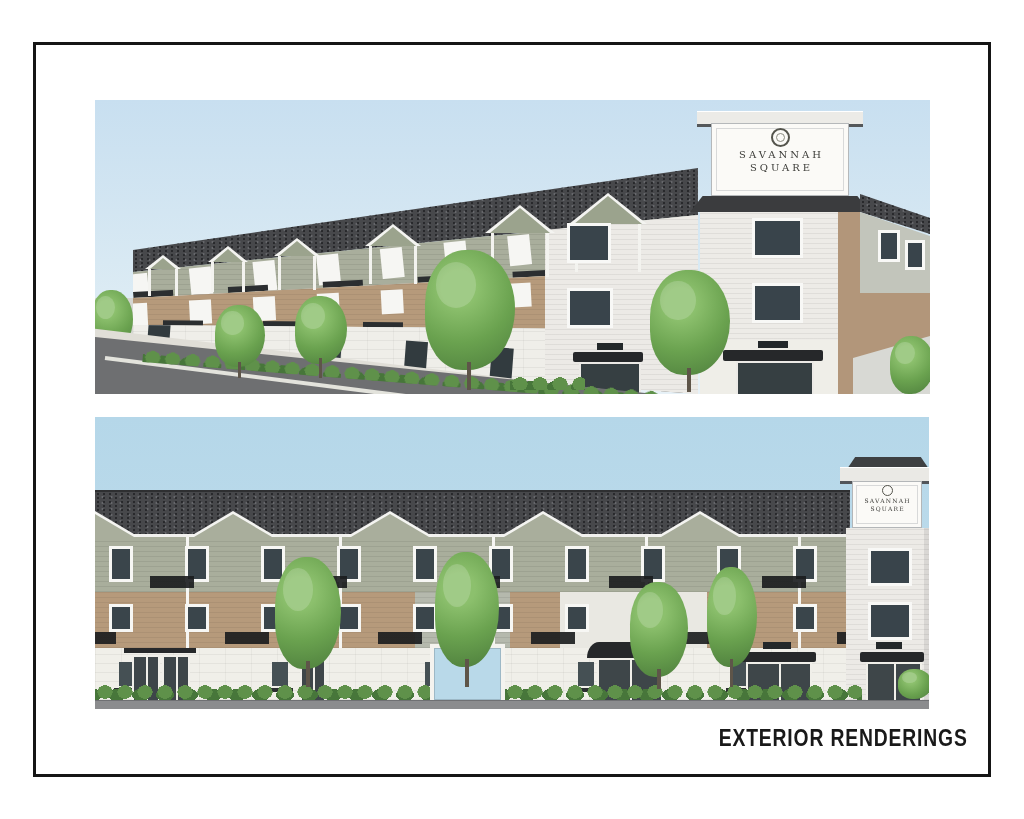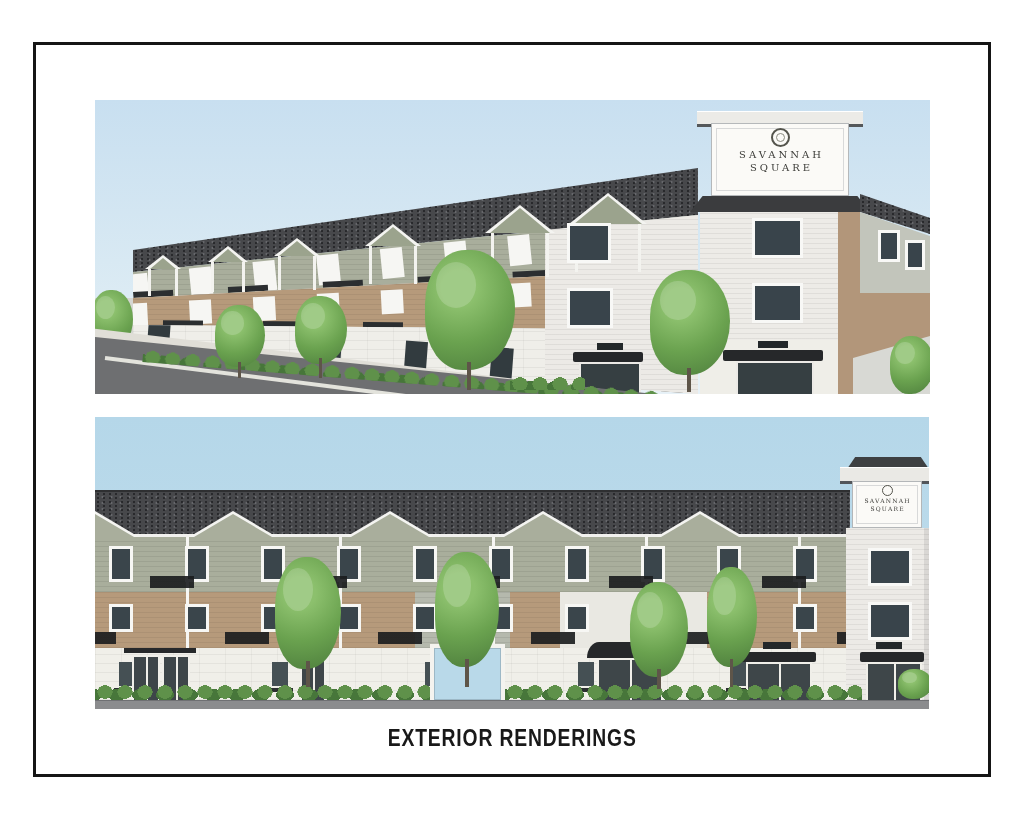--- a/index.html
+++ b/index.html
@@ -133,21 +133,21 @@
   .bt-w2{left:773px;top:185px;width:38px;height:32px;}
   .bh1{left:0;top:264px;width:335px;height:20px;}
   .bh2{left:410px;top:264px;width:357px;height:20px;}
   .br-road{left:0;top:283px;width:834px;height:9px;background:#8b8c8e;border-top:1px solid #6f7073;box-sizing:border-box;}
   .u1f{left:180px;top:140px;width:66px;height:112px;} .u1t{left:211px;top:244px;width:4px;height:26px;}
   .u2f{left:340px;top:135px;width:64px;height:115px;} .u2t{left:370px;top:242px;width:4px;height:28px;}
   .u3f{left:535px;top:165px;width:58px;height:95px;} .u3t{left:562px;top:252px;width:4px;height:20px;}
   .u4f{left:612px;top:150px;width:50px;height:100px;} .u4t{left:635px;top:242px;width:3px;height:28px;}
   .bb{left:803px;top:252px;width:34px;height:30px;}
   
-  #cap{left:33px;top:725px;width:958px;text-align:center;}
+  #cap{left:33px;top:725px;width:958px;text-align:right;}
   #cap span{display:inline-block;transform:scaleX(.84);transform-origin:center;font-weight:700;font-size:23px;letter-spacing:1px;color:#191919;}
 </style>
 </head>
 <body>
 
 <div class="x" id="frame"></div>
 
 <div class="x" id="tr">
   <div class="x tr-sky"></div>
   <div class="x tr-wall"></div>

